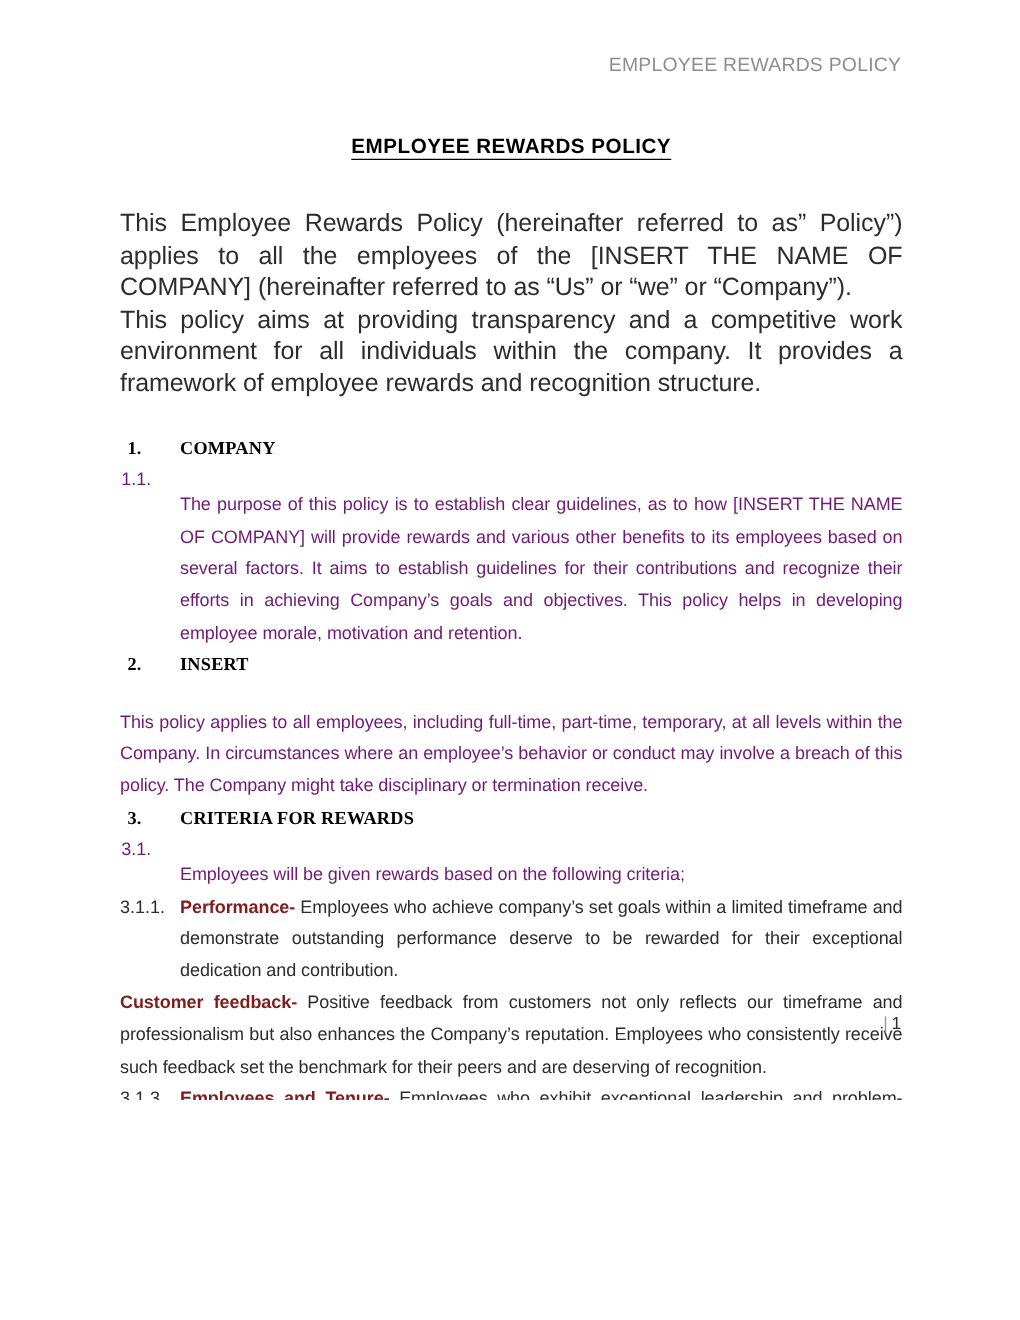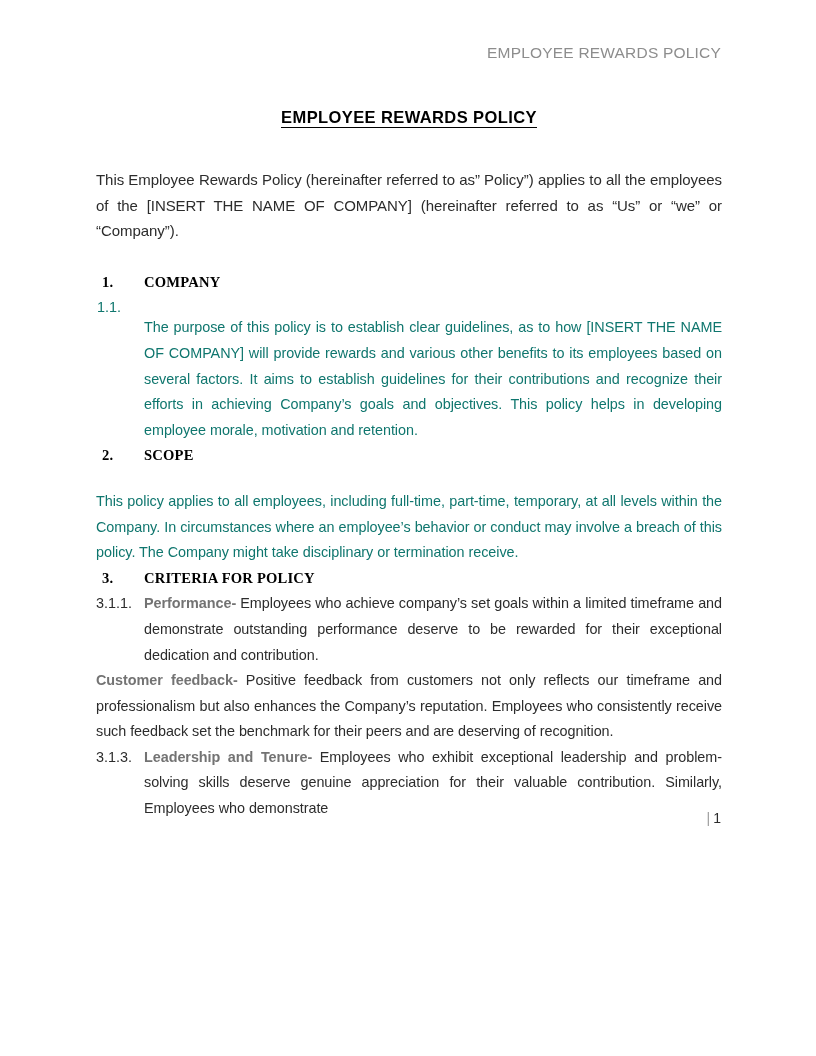--- a/index.html
+++ b/index.html
@@ -50,21 +50,21 @@
     font-family: "Liberation Sans", sans-serif;
   }
   .doc-title span {
     border-bottom: 1.6px solid #000;
     padding-bottom: 1px;
   }
 
   
   p.para {
     margin: 0;
-    font-size: 15px;
+    font-size: 20px;
     line-height: 25.6px;
     text-align: justify;
     color: #2c2c2c;
     letter-spacing: -0.05px;
   }
   .block-gap { height: 26px; }
 
   
   .sec-head {
     display: flex;
@@ -81,21 +81,21 @@
     padding-left: 6px;
     box-sizing: border-box;
   }
   .sec-head .txt { flex: 1 1 auto; }
 
   
   .clause {
     display: flex;
     font-size: 14.4px;
     line-height: 25.6px;
-    color: #0f766e;
+    color: #701a75;
   }
   .clause .num {
     width: 48px;
     flex: 0 0 48px;
     box-sizing: border-box;
     padding-left: 1px;
   }
   .clause .txt {
     flex: 1 1 auto;
     text-align: justify;
@@ -115,21 +115,21 @@
     flex: 0 0 48px;
     box-sizing: border-box;
   }
   .subclause .txt {
     flex: 1 1 auto;
     text-align: justify;
     letter-spacing: -0.05px;
   }
   .subclause .lead {
     font-weight: bold;
-    color: #737373;
+    color: #7f1d1d;
   }
 
   
   .doc-footer {
     position: absolute;
     bottom: 54px;
     left: 96px;
     right: 95px;
     text-align: right;
     font-size: 14px;
@@ -149,57 +149,62 @@
     <span>EMPLOYEE REWARDS POLICY</span>
   </div>
 
   <div class="doc-body">
 
     <h1 class="doc-title">
       <span>EMPLOYEE REWARDS POLICY</span>
     </h1>
 
     <p class="para">This Employee Rewards Policy (hereinafter referred to as” Policy”) applies to all the employees of the [INSERT THE NAME OF COMPANY] (hereinafter referred to as “Us” or “we” or “Company”).</p>
+    <p class="para">This policy aims at providing transparency and a competitive work environment for all individuals within the company. It provides a framework of employee rewards and recognition structure.</p>
 
     <div class="block-gap"></div>
 
     <div class="sec-head">
       <div class="num">1.</div>
       <div class="txt">COMPANY</div>
     </div>
     <div class="clause">
       <div class="num">1.1.</div>
       <div class="txt">The purpose of this policy is to establish clear guidelines, as to how [INSERT THE NAME OF COMPANY] will provide rewards and various other benefits to its employees based on several factors. It aims to establish guidelines for their contributions and recognize their efforts in achieving Company’s goals and objectives. This policy helps in developing employee morale, motivation and retention.</div>
     </div>
 
     <div class="sec-head">
       <div class="num">2.</div>
-      <div class="txt">SCOPE</div>
+      <div class="txt">INSERT</div>
     </div>
     <div class="clause">
       <div class="txt">This policy applies to all employees, including full-time, part-time, temporary, at all levels within the Company. In circumstances where an employee’s behavior or conduct may involve a breach of this policy. The Company might take disciplinary or termination receive.</div>
     </div>
 
     <div class="sec-head">
       <div class="num">3.</div>
-      <div class="txt">CRITERIA FOR POLICY</div>
+      <div class="txt">CRITERIA FOR REWARDS</div>
+    </div>
+    <div class="clause">
+      <div class="num">3.1.</div>
+      <div class="txt">Employees will be given rewards based on the following criteria;</div>
     </div>
 
     <div class="subclause">
       <div class="num">3.1.1.</div>
       <div class="txt"><span class="lead">Performance-</span><span> Employees who achieve company’s set  goals within a limited timeframe and demonstrate outstanding performance deserve to be rewarded for their exceptional dedication and contribution.</span></div>
     </div>
 
     <div class="subclause">
       <div class="txt"><span class="lead">Customer feedback-</span><span> Positive feedback from customers not only reflects our timeframe and professionalism but also enhances the Company’s reputation. Employees who consistently receive such feedback set the benchmark for their peers and are deserving of recognition.</span></div>
     </div>
 
     <div class="subclause">
       <div class="num">3.1.3.</div>
-      <div class="txt"><span class="lead">Leadership and Tenure-</span><span> Employees who exhibit exceptional leadership and problem-solving skills deserve genuine appreciation for their valuable contribution. Similarly, Employees who demonstrate</span></div>
+      <div class="txt"><span class="lead">Employees and Tenure-</span><span> Employees who exhibit exceptional leadership and problem-solving skills deserve genuine appreciation for their valuable contribution. Similarly, Employees who demonstrate</span></div>
     </div>
 
   </div>
 
   <div class="doc-footer">
     <span class="bar">|</span><span>1</span>
   </div>
 
 </div>
 

